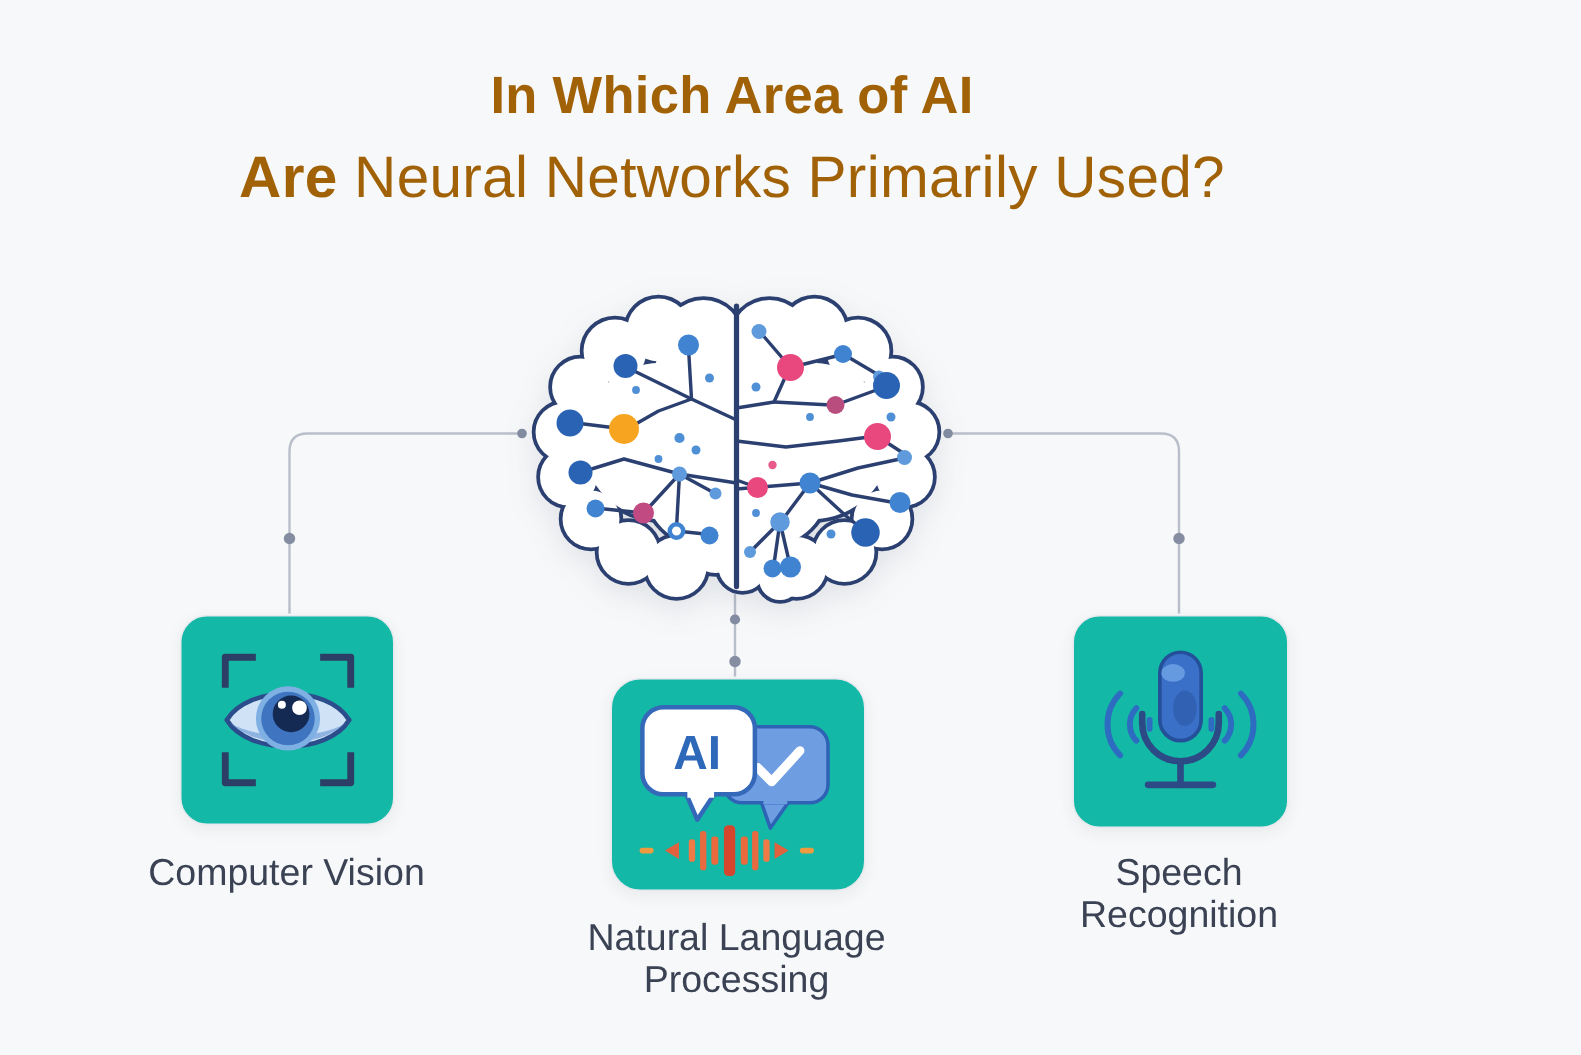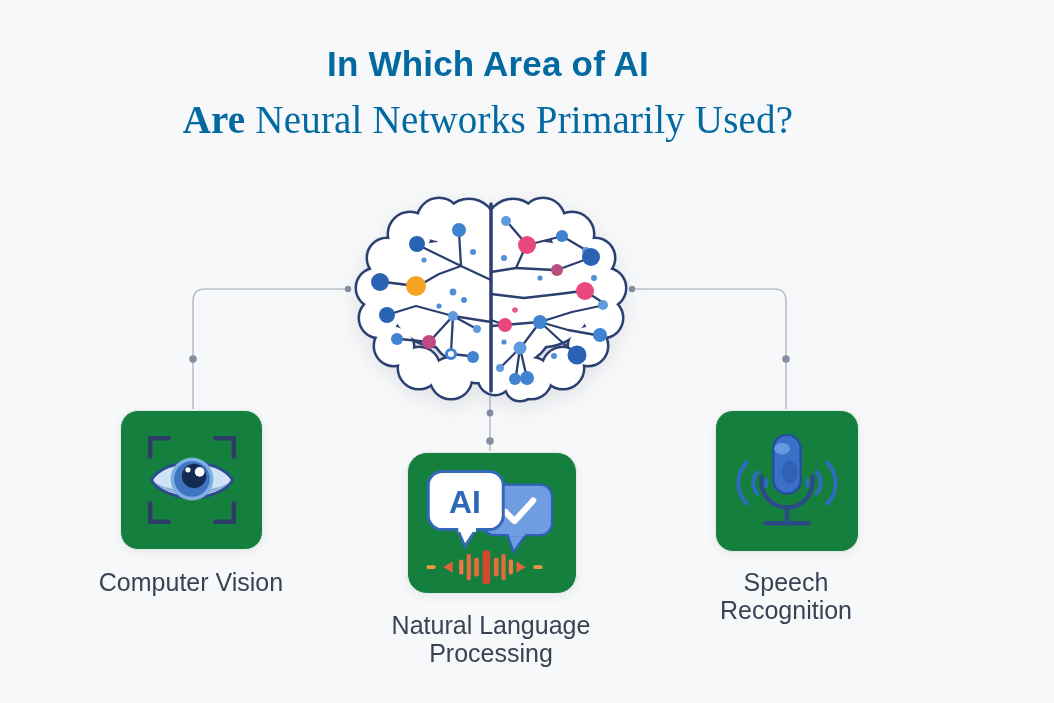--- a/index.html
+++ b/index.html
@@ -4,34 +4,34 @@
 <style>
   html,body{margin:0;padding:0;}
   body{
     width:1054px;height:703px;position:relative;overflow:hidden;
     background:#f7f8f9;
     font-family:"Liberation Sans", sans-serif;
   }
   .stage{position:absolute;inset:0;width:1054px;height:703px;}
 
   
-  .title-block{position:absolute;left:0;top:44px;width:976px;text-align:center;color:#0369a1;}
+  .title-block{position:absolute;left:0;top:44px;width:976px;text-align:center;color:#a16207;}
   .title-line1{font-size:35px;font-weight:700;letter-spacing:.2px;}
-  .title-line2{font-size:39px;font-weight:400;margin-top:13px;letter-spacing:.2px;font-family:Liberation Serif, serif;}
+  .title-line2{font-size:39px;font-weight:400;margin-top:13px;letter-spacing:.2px;}
   .title-line2 .emph{font-weight:700;}
 
   
   .connectors{position:absolute;left:0;top:0;}
 
   
   .brain{position:absolute;left:354px;top:194px;filter:drop-shadow(0 6px 10px rgba(60,75,110,.12));}
 
   
   .card{
-    position:absolute;background:#15803d;border:1px solid #e7e9ee;border-radius:18px;
+    position:absolute;background:#14b8a6;border:1px solid #e7e9ee;border-radius:18px;
     box-shadow:0 3px 10px rgba(45,55,90,.07);
     display:flex;align-items:center;justify-content:center;
   }
   .card-cv{left:120px;top:410px;width:141px;height:138px;}
   .card-nlp{left:407px;top:452px;width:168px;height:140px;border-radius:20px;}
   .card-sr{left:715px;top:410px;width:142px;height:140px;}
 
   .branch-label{
     position:absolute;width:220px;text-align:center;color:#3a4254;font-size:25px;line-height:28px;
   }

